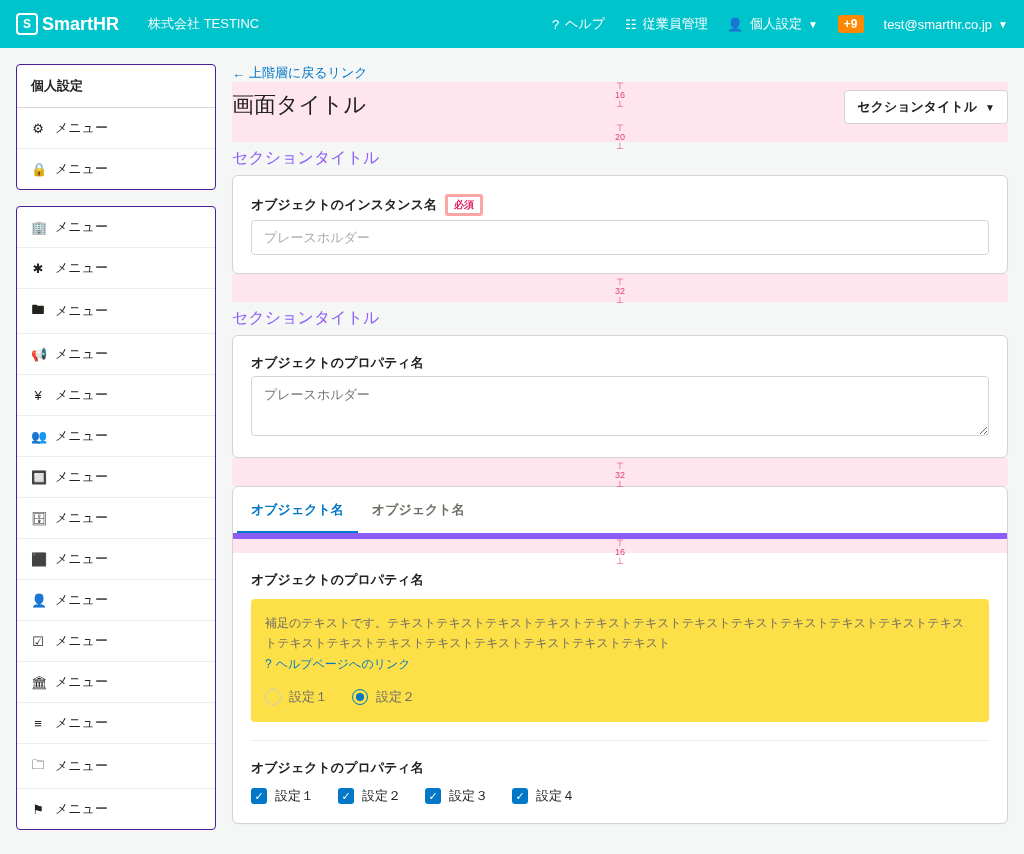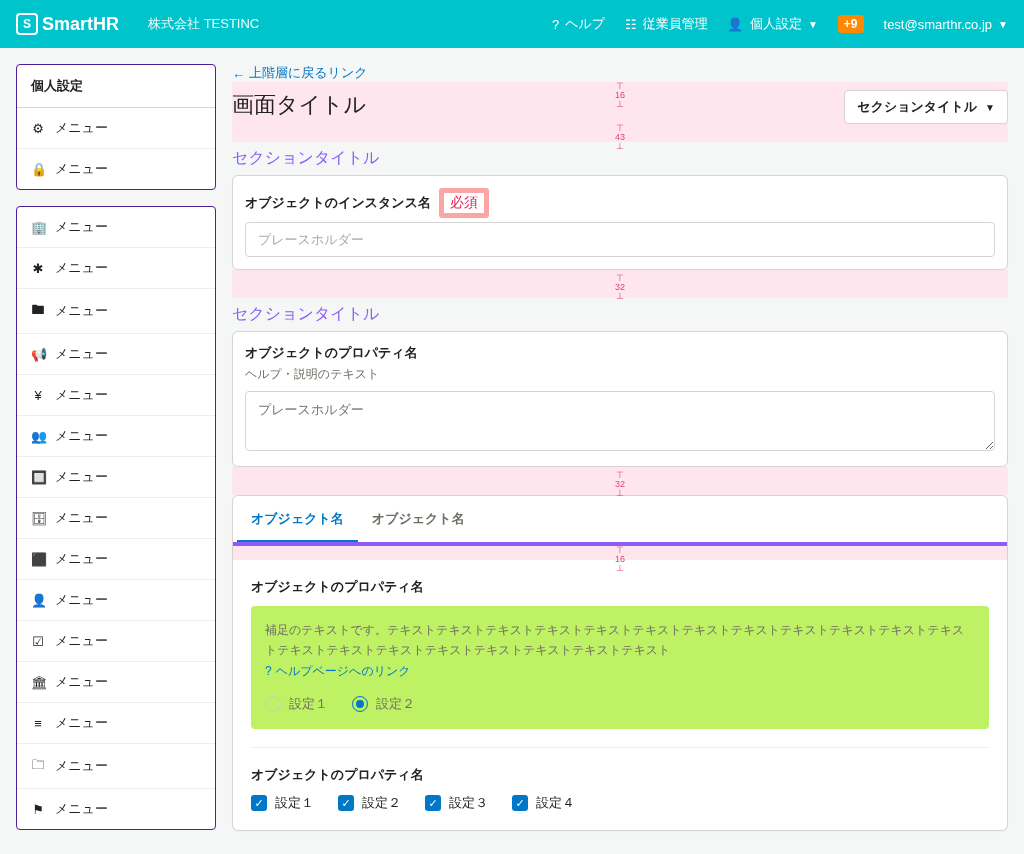--- a/index.html
+++ b/index.html
@@ -28,36 +28,36 @@
     .pink-band { background: #ffe5ed; position: relative; }
     .spacing-label { position: absolute; left: 50%; transform: translateX(-50%); color: #e0417e; font-size: 9px; display: flex; flex-direction: column; align-items: center; line-height: 1; }
     .spacer-mark { color: #e0417e; font-size: 9px; }
     
     .title-bar { display: flex; align-items: flex-start; justify-content: space-between; }
     .page-title { font-size: 22px; font-weight: normal; }
     .action-dropdown { background: white; border: 1px solid #d6d3d0; border-radius: 4px; padding: 7px 12px; font-size: 13px; font-weight: bold; cursor: pointer; display: flex; align-items: center; gap: 8px; }
     
     .section-title { font-size: 16px; color: #8b5cf6; margin: 6px 0; }
     
-    .card { background: white; border: 1px solid #d6d3d0; border-radius: 6px; padding: 12px; box-shadow: 0 1px 2px rgba(0,0,0,0.03); }
+    .card { background: white; border: 1px solid #d6d3d0; border-radius: 6px; padding: 18px; box-shadow: 0 1px 2px rgba(0,0,0,0.03); }
     .card-wide { padding: 0; overflow: hidden; }
     .card-inner { padding: 18px; }
     
     .field-label { font-weight: bold; font-size: 13px; margin-bottom: 4px; display: flex; align-items: center; gap: 8px; }
-    .required-tag { border: 5px solid #fca5a5; color: #e01e5a; font-size: 14px; padding: 1px 6px; border-radius: 3px; font-weight: normal; }
+    .required-tag { border: 3px solid #fca5a5; color: #e01e5a; font-size: 10px; padding: 1px 6px; border-radius: 3px; font-weight: bold; }
     .help-text { font-size: 12px; color: #706d65; margin-bottom: 8px; }
     .text-input { width: 100%; border: 1px solid #d6d3d0; border-radius: 4px; padding: 9px 12px; font-size: 13px; }
     .text-input::placeholder { color: #aaa; }
     .textarea { width: 100%; border: 1px solid #d6d3d0; border-radius: 4px; padding: 9px 12px; font-size: 13px; height: 60px; resize: vertical; font-family: inherit; }
     
-    .tabs { display: flex; border-bottom: 4px solid #8b5cf6; padding: 0 4px; }
+    .tabs { display: flex; border-bottom: 6px solid #8b5cf6; padding: 0 4px; }
     .tab { padding: 14px 14px 12px; font-size: 13px; font-weight: bold; color: #706d65; cursor: pointer; border-bottom: 2px solid transparent; }
     .tab.active { color: #0077c7; border-bottom-color: #0077c7; }
     
-    .info-box { background: #bef264; border-radius: 4px; padding: 14px; font-size: 12px; color: #706d65; line-height: 1.7; margin-top: 10px; }
+    .info-box { background: #fde047; border-radius: 4px; padding: 14px; font-size: 12px; color: #706d65; line-height: 1.7; margin-top: 10px; }
     .help-link { color: #0077c7; text-decoration: none; display: inline-flex; align-items: center; gap: 4px; }
     
     .radio-group { display: flex; gap: 24px; margin-top: 12px; }
     .radio-item { display: flex; align-items: center; gap: 8px; font-size: 13px; cursor: pointer; }
     .radio { width: 16px; height: 16px; border: 1.5px solid #ccc; border-radius: 50%; display: inline-flex; align-items: center; justify-content: center; }
     .radio.checked { border-color: #0077c7; }
     .radio.checked::after { content: ""; width: 8px; height: 8px; background: #0077c7; border-radius: 50%; }
     
     .checkbox-group { display: flex; gap: 24px; margin-top: 10px; }
     .checkbox-item { display: flex; align-items: center; gap: 8px; font-size: 13px; cursor: pointer; }
@@ -190,21 +190,21 @@
       <div class="title-bar">
         <h1 class="page-title">画面タイトル</h1>
         <div class="action-dropdown">
             <span>セクションタイトル</span>
             <span class="caret">▼</span>
           </div>
       </div>
       <div style="height:18px;position:relative">
           <div class="spacing-label" style="top:0">
             <span class="spacer-mark">⊤</span>
-            <span>43</span>
+            <span>20</span>
             <span class="spacer-mark">⊥</span>
           </div>
         </div>
     </div>
     
     <div class="section-title">セクションタイトル</div>
     
     <div class="card">
       <div class="field-label">
           <span>オブジェクトのインスタンス名</span>
@@ -218,21 +218,20 @@
           <span class="spacer-mark">⊤</span>
           <span>32</span>
           <span class="spacer-mark">⊥</span>
         </div>
       </div>
     
     <div class="section-title">セクションタイトル</div>
     
     <div class="card">
       <div class="field-label">オブジェクトのプロパティ名</div>
-      <div class="help-text">ヘルプ・説明のテキスト</div>
       <textarea class="textarea" placeholder="プレースホルダー" style=""></textarea>
     </div>
     
     <div class="pink-band" style="height:28px;position:relative">
         <div class="spacing-label" style="top:4px">
           <span class="spacer-mark">⊤</span>
           <span>32</span>
           <span class="spacer-mark">⊥</span>
         </div>
       </div>

